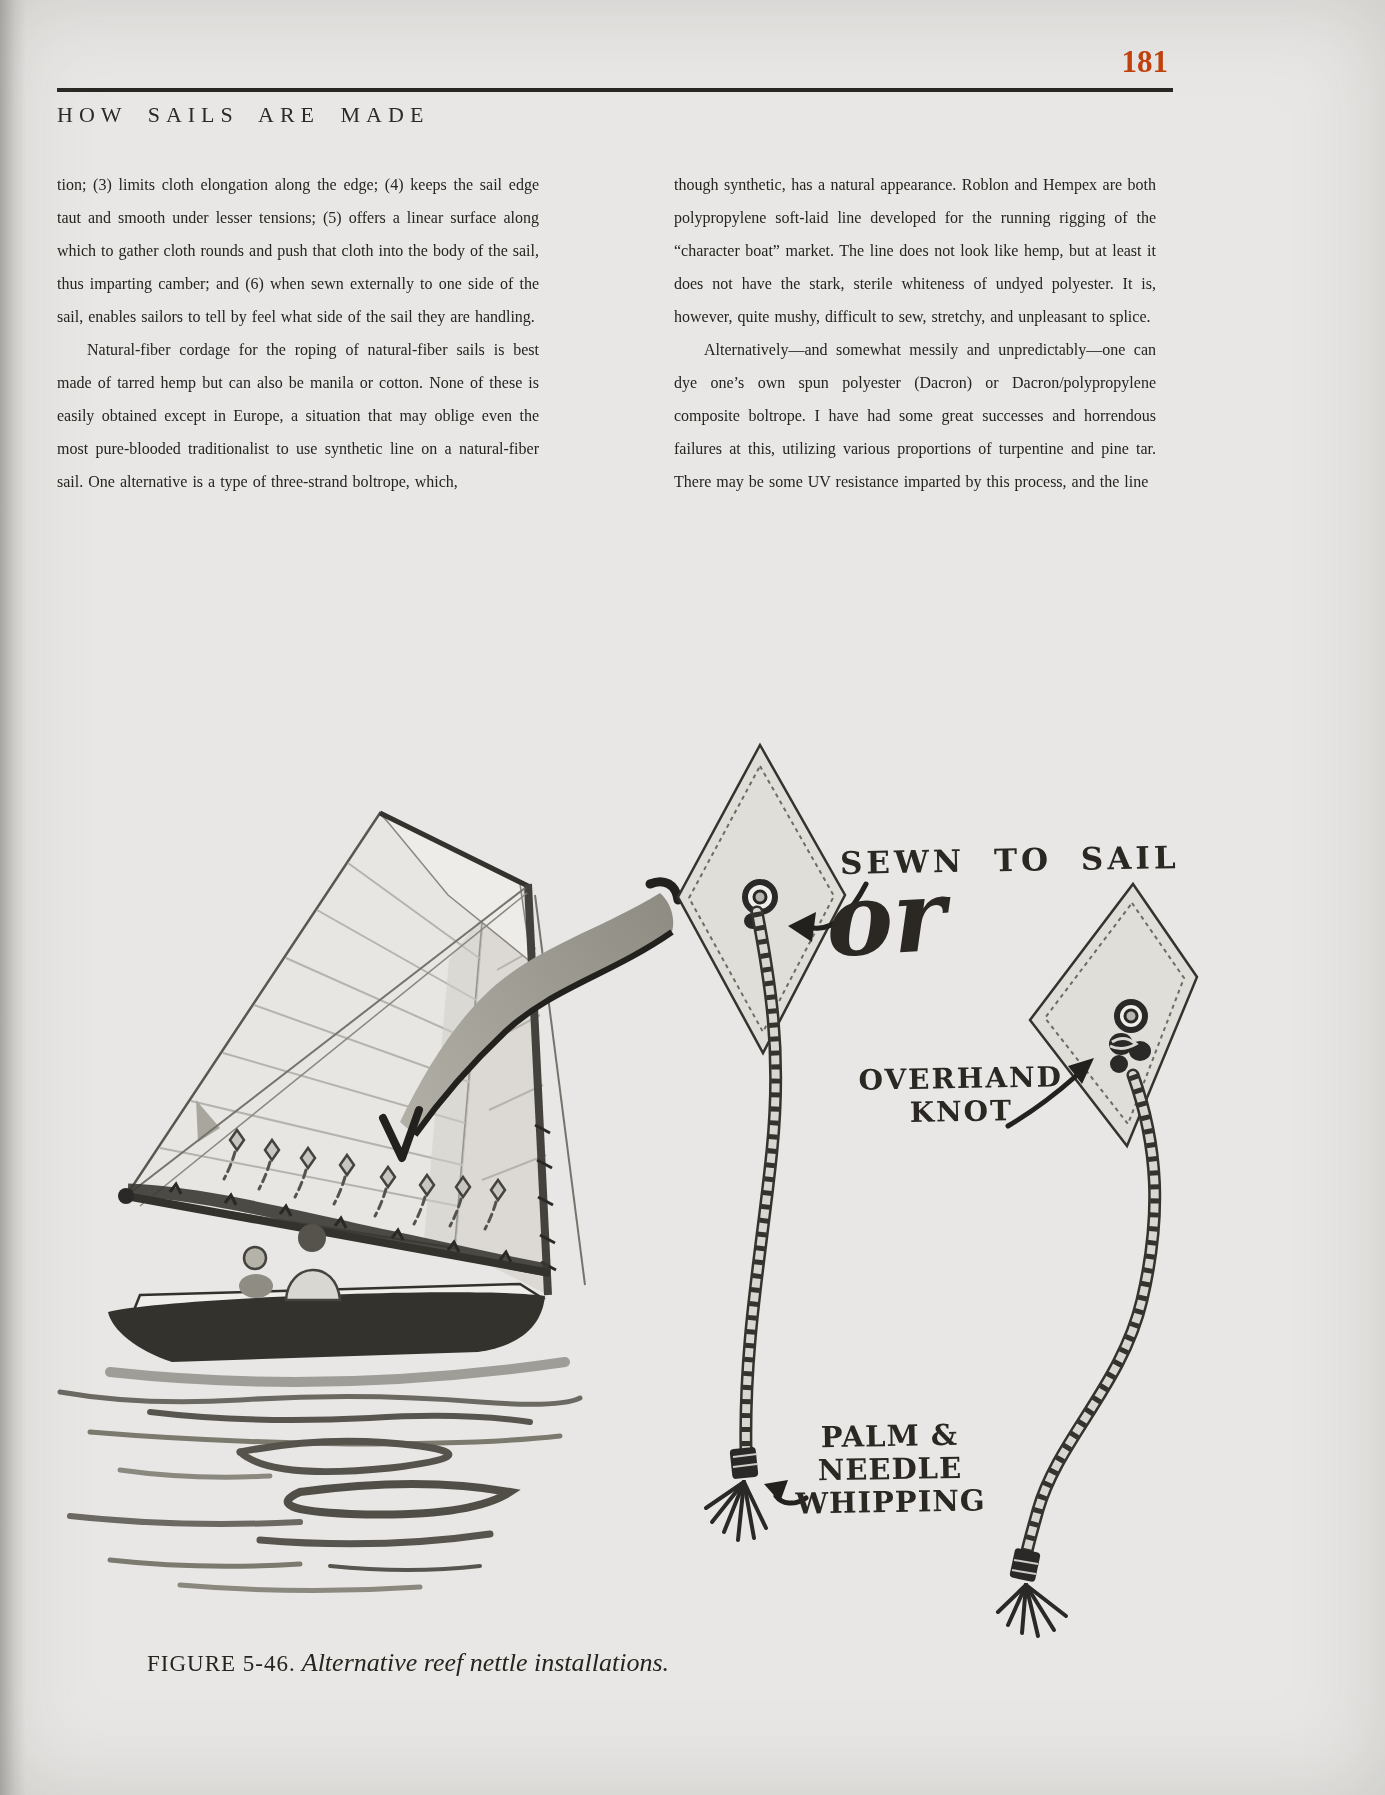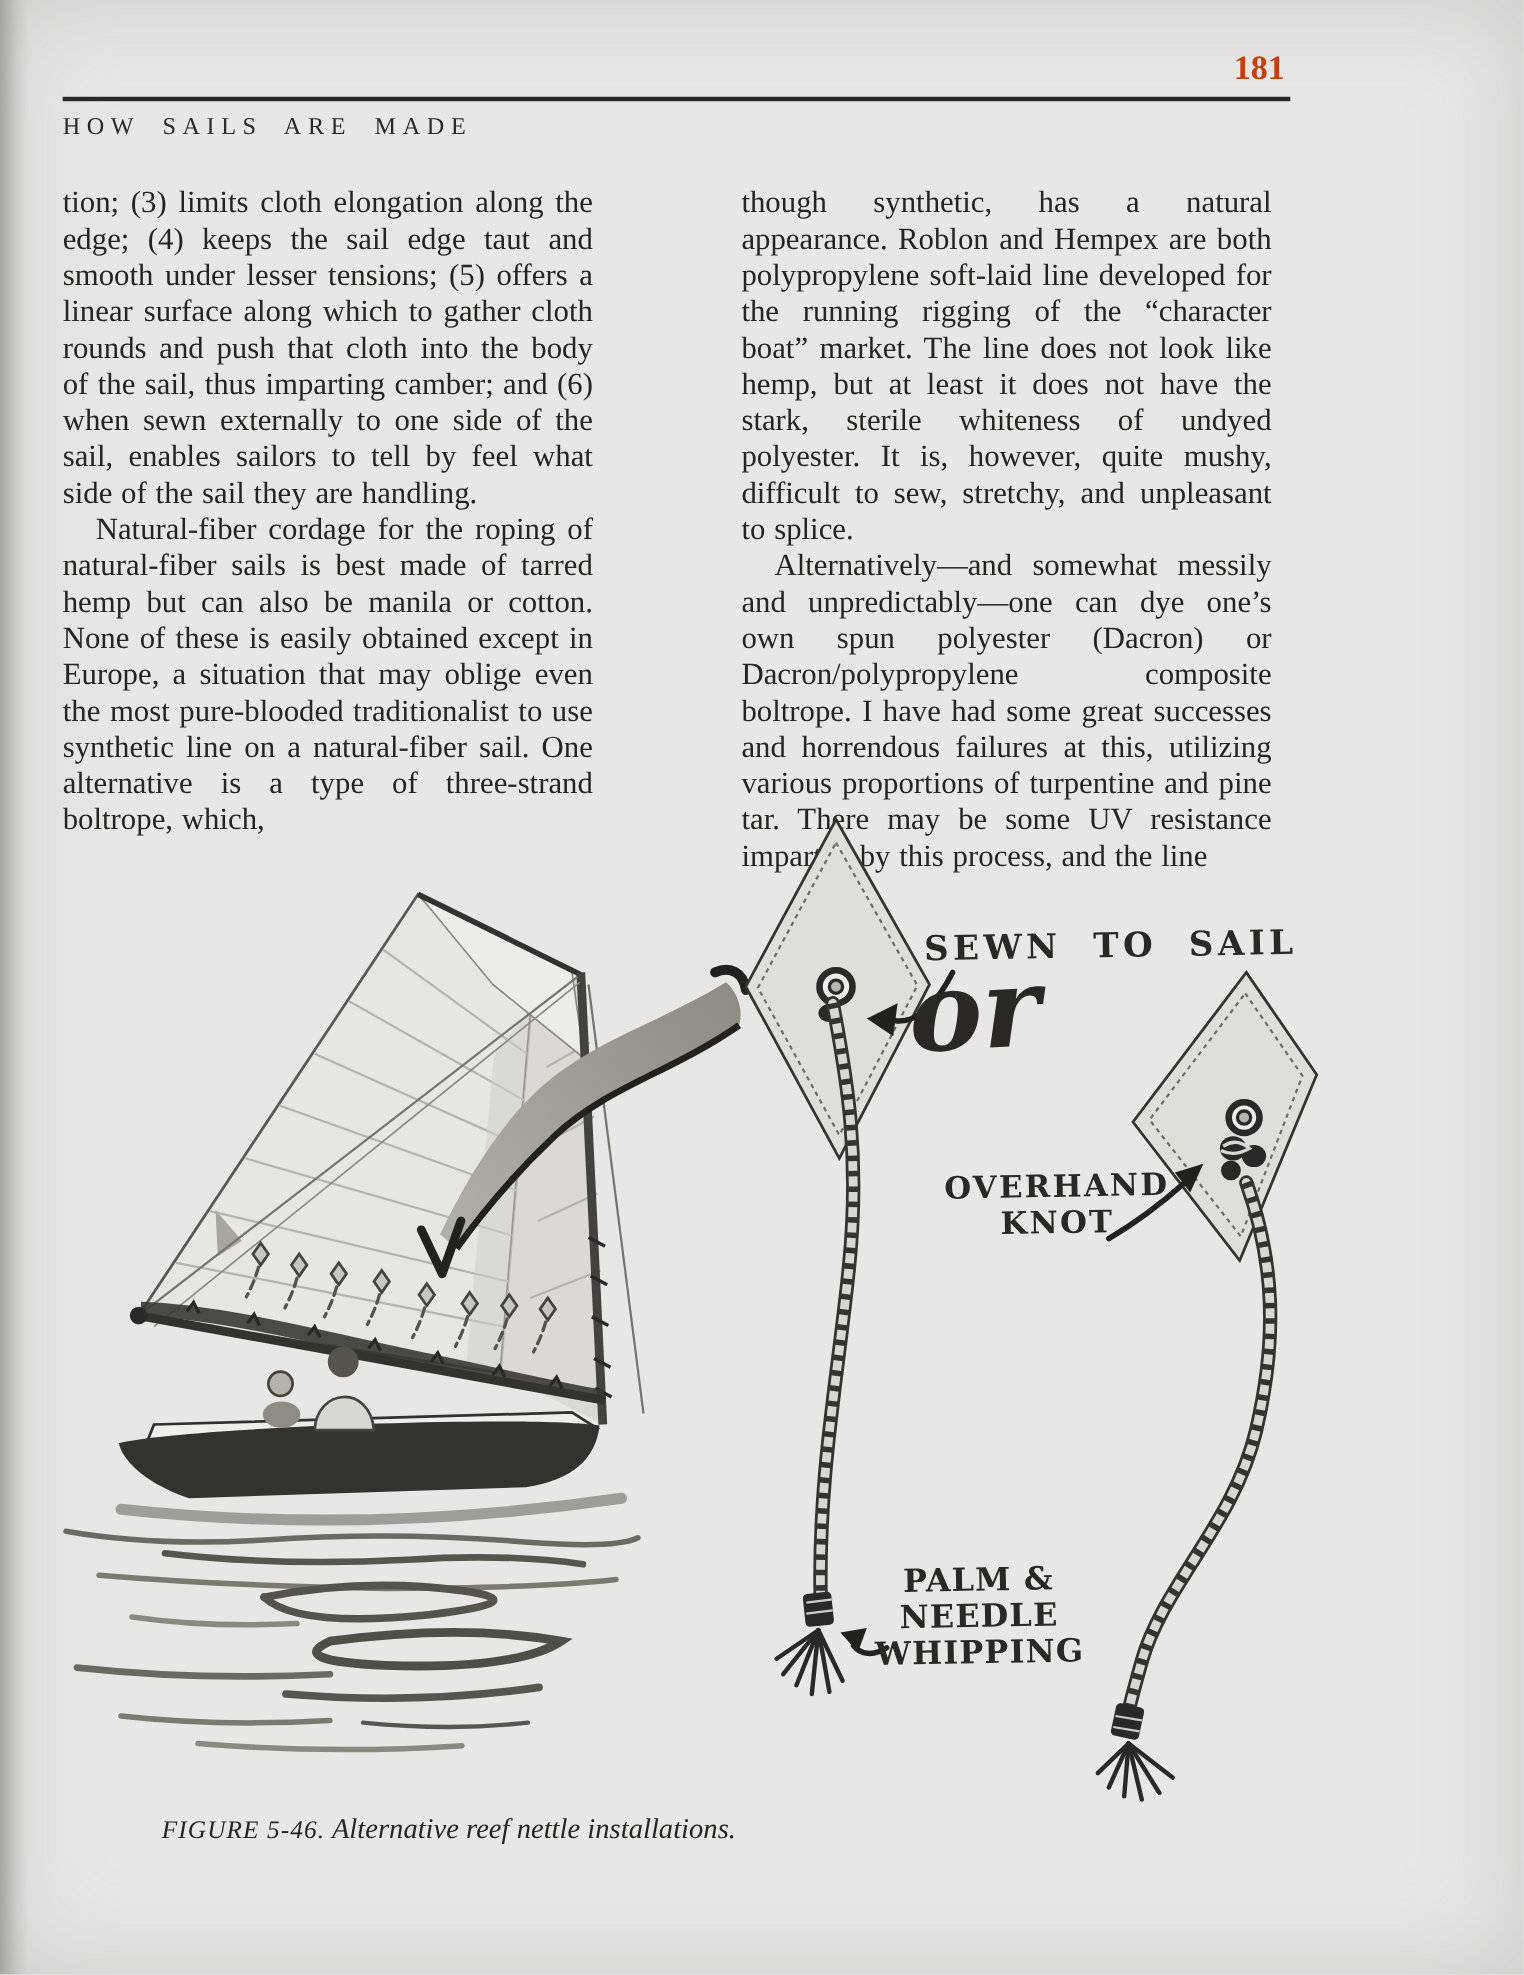--- a/index.html
+++ b/index.html
@@ -23,37 +23,37 @@
   }
   .page-number{
     position:absolute;left:1050px;top:44px;width:118px;text-align:right;
     font-size:31px;font-weight:700;color:#c2410c;
   }
   .head-rule{
     position:absolute;left:57px;top:88px;width:1116px;height:4px;background:#2a2824;
   }
   .col{
     position:absolute;top:168px;width:482px;
-    font-size:28px;line-height:33px;text-align:justify;word-spacing:1px;
+    font-size:16px;line-height:33px;text-align:justify;word-spacing:1px;
   }
   .col-left{left:57px;}
   .col-right{left:674px;}
   .col p{margin:0;}
   .col p.indent{text-indent:30px;}
   .hand{
     position:absolute;color:#2b2823;font-family:"DejaVu Serif", serif;font-weight:700;
   }
   .lbl-sewn{left:840px;top:842px;font-size:31px;letter-spacing:4px;word-spacing:14px;transform:rotate(-1deg);}
   .lbl-or{left:826px;top:868px;font-size:100px;font-style:italic;transform:rotate(-3deg);line-height:100px;}
   .lbl-overhand{left:856px;top:1062px;width:210px;text-align:center;font-size:28px;line-height:33px;letter-spacing:2px;transform:rotate(-1deg);}
   .lbl-whipping{left:762px;top:1420px;width:256px;text-align:center;font-size:29px;line-height:33px;letter-spacing:1px;transform:rotate(-1deg);}
   .caption{
     position:absolute;left:147px;top:1648px;font-size:26px;color:#26241f;
   }
-  .caption .cap-num{font-size:23px;letter-spacing:1px;font-style:italic;}
+  .caption .cap-num{font-size:23px;letter-spacing:1px;}
   .caption .cap-text{font-style:italic;}
   svg.figure{position:absolute;left:0;top:0;}
 </style>
 </head>
 <body>
 
 <div class="gutter"></div>
 
 <div class="running-head">HOW SAILS ARE MADE</div>
 <div class="page-number">181</div>

